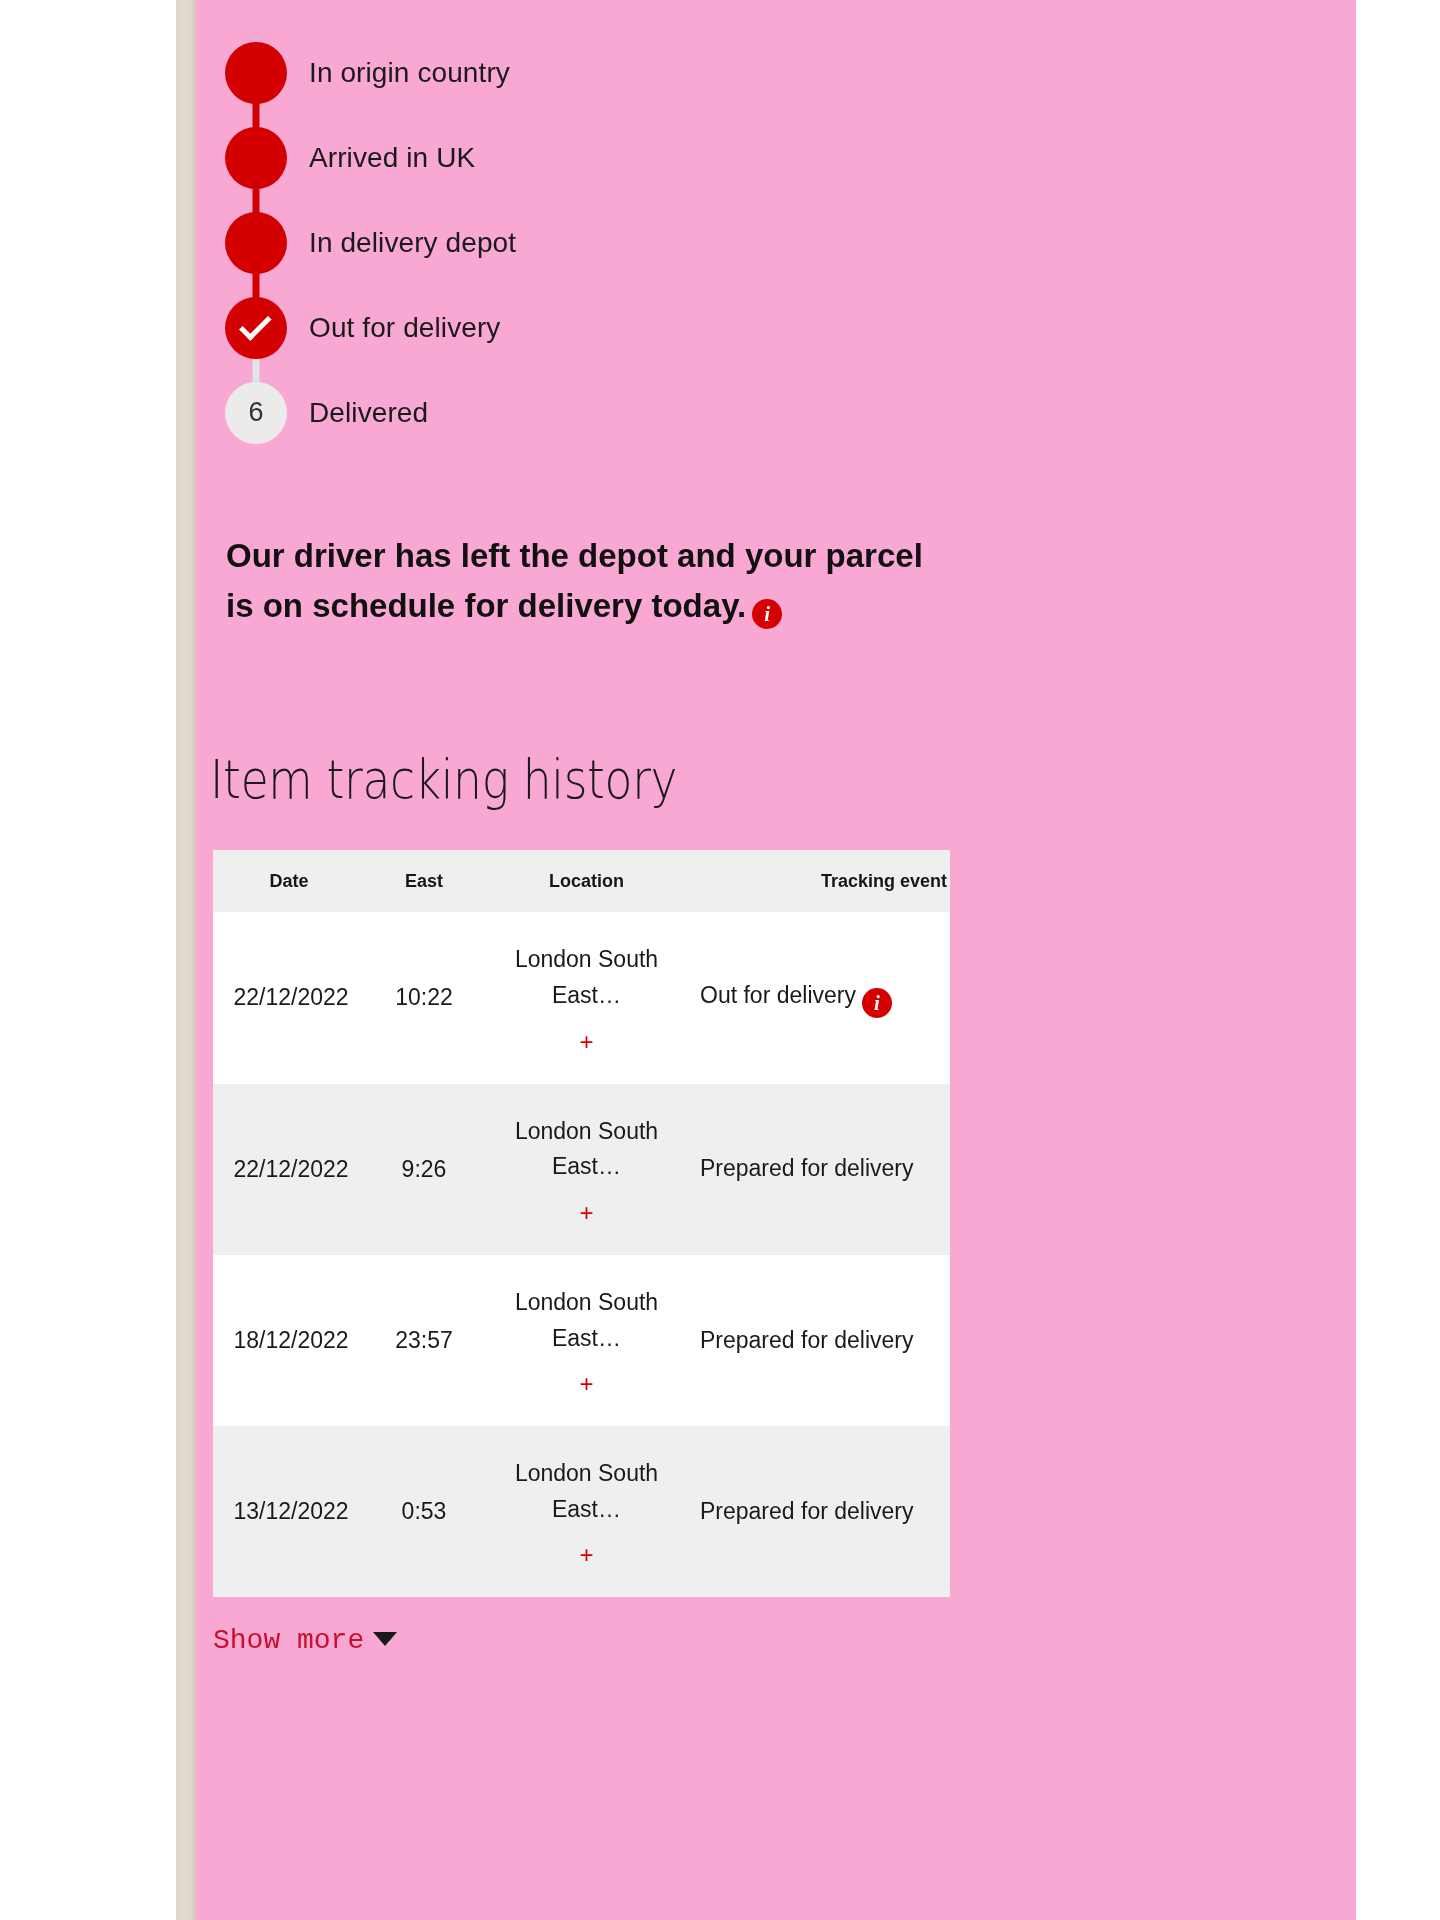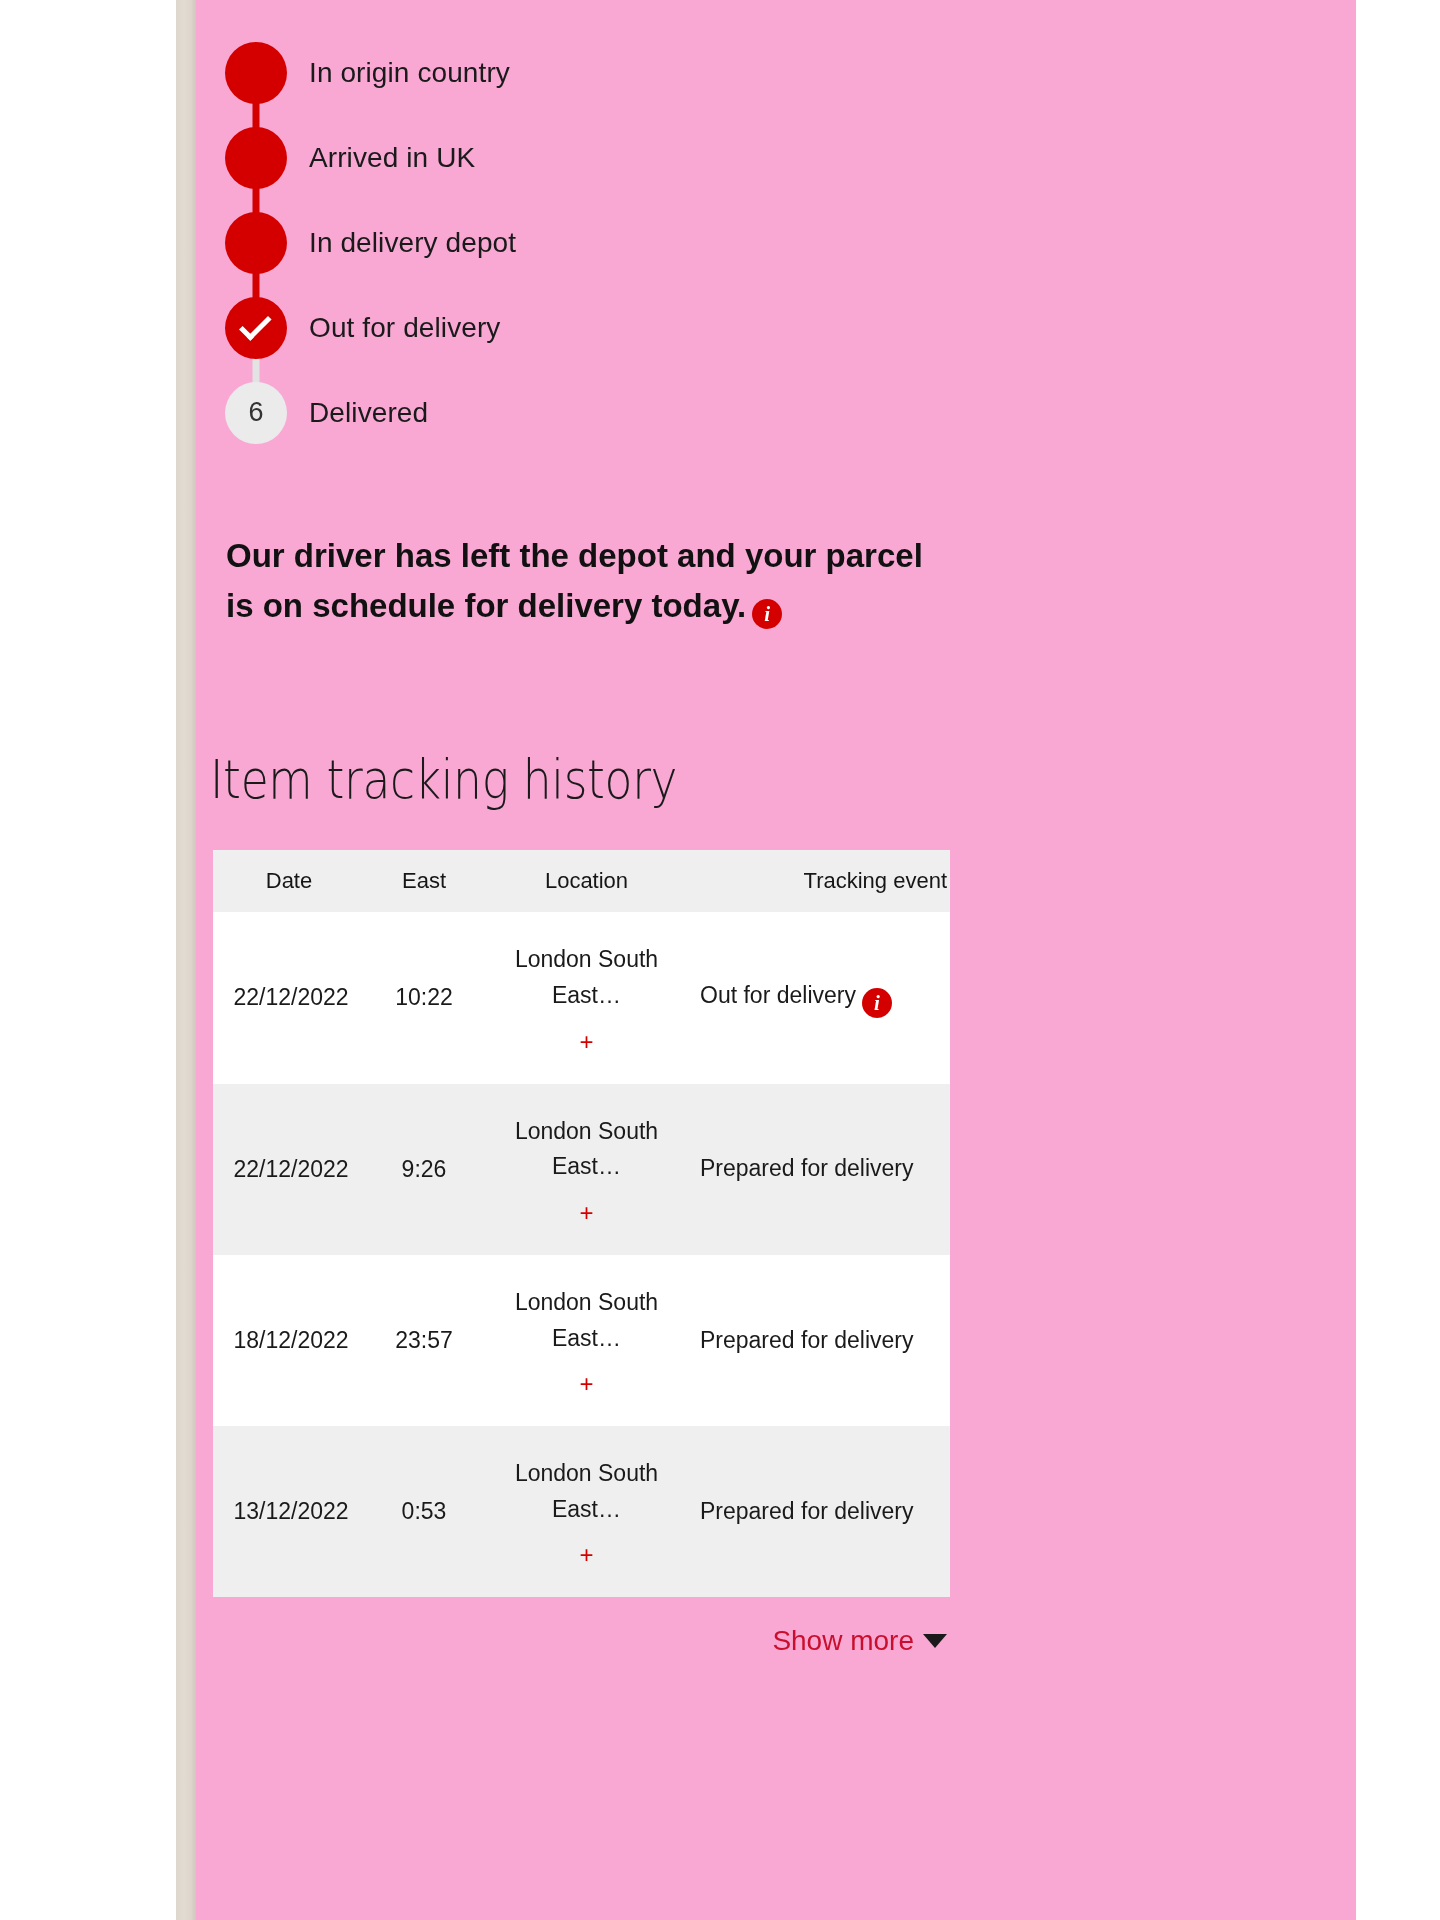--- a/index.html
+++ b/index.html
@@ -147,22 +147,22 @@
 
   
   table.history {
     margin: 40px 0 0 17px;
     width: 737px;
     border-collapse: collapse;
     table-layout: fixed;
   }
   table.history thead th {
     background: #efefef;
-    font-size: 22px;
-    font-weight: normal;
+    font-size: 18px;
+    font-weight: bold;
     color: #161616;
     padding: 18px 0;
     text-align: center;
     height: 62px;
   }
   table.history thead th.col-date  { width: 152px; }
   table.history thead th.col-time  { width: 118px; }
   table.history thead th.col-loc   { width: 207px; }
   table.history thead th.col-event { width: 260px; text-align: right; padding-right: 3px; }
 
@@ -188,22 +188,22 @@
     color: #D40000;
     font-size: 24px;
     line-height: 1;
     margin-top: 16px;
     cursor: pointer;
   }
 
   .show-more-wrap {
     width: 737px;
     margin: 28px 0 0 17px;
-    text-align: right;
     padding-right: 3px;
+    font-family: Liberation Mono, monospace;
   }
   .show-more {
     color: #C8102E;
     font-size: 28px;
     text-decoration: none;
     cursor: pointer;
   }
   .caret {
     display: inline-block;
     margin-left: 9px;

